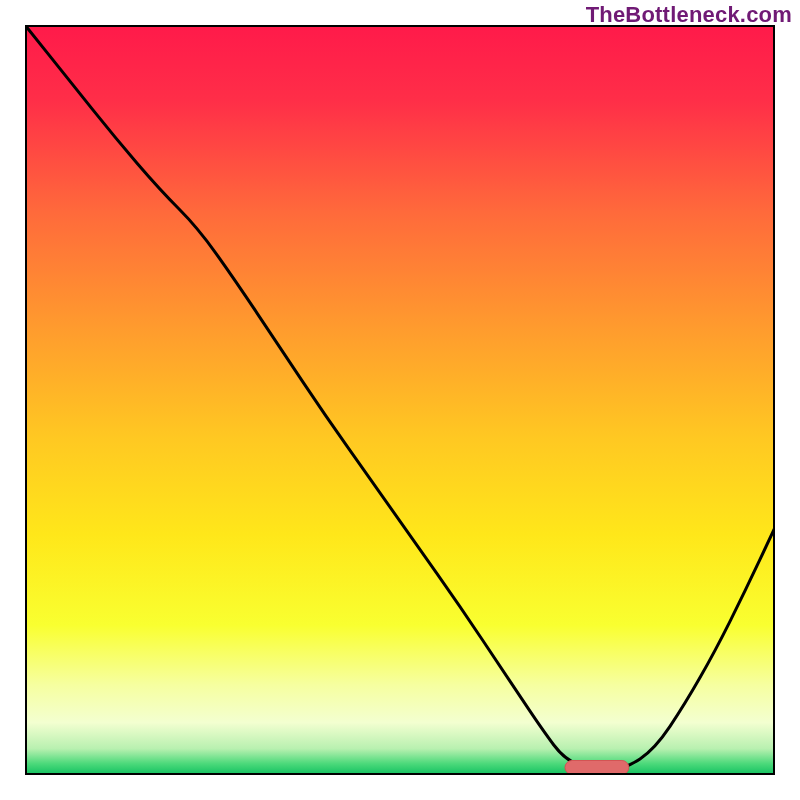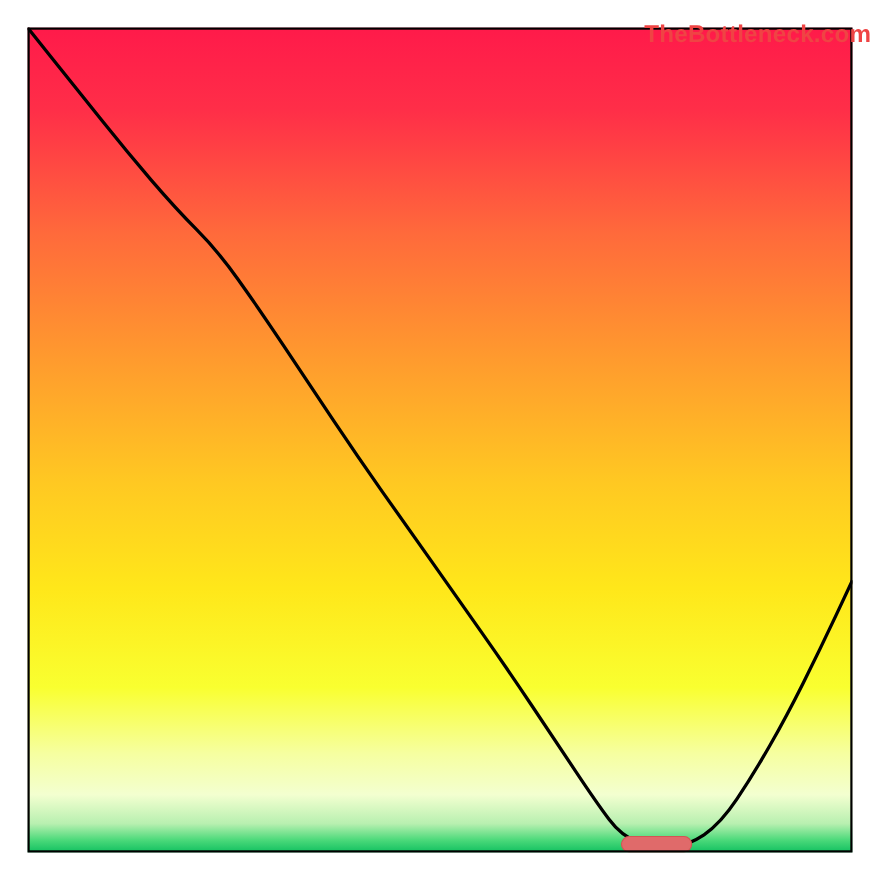--- a/index.html
+++ b/index.html
@@ -11,25 +11,25 @@
     font-family: Arial, Helvetica, sans-serif;
     overflow: hidden;
   }
   #chart-container {
     position: relative;
     width: 800px;
     height: 800px;
   }
   #watermark {
     position: absolute;
-    top: 18px;
+    top: 2px;
     right: 8px;
     font-size: 22px;
     font-weight: 600;
-    color: #ef4444;
+    color: #701a75;
     letter-spacing: 0.2px;
     z-index: 50;
   }
   #plot-area {
     position: absolute;
     left: 25px;
     top: 25px;
     width: 750px;
     height: 750px;
   }

